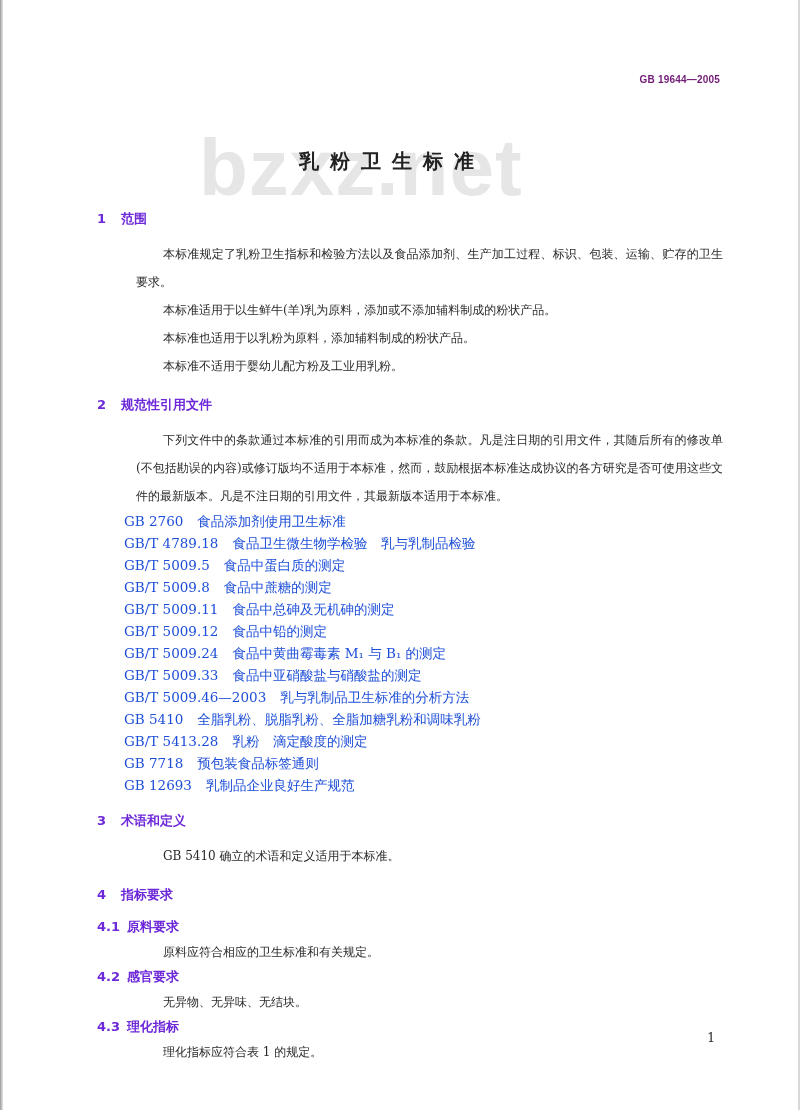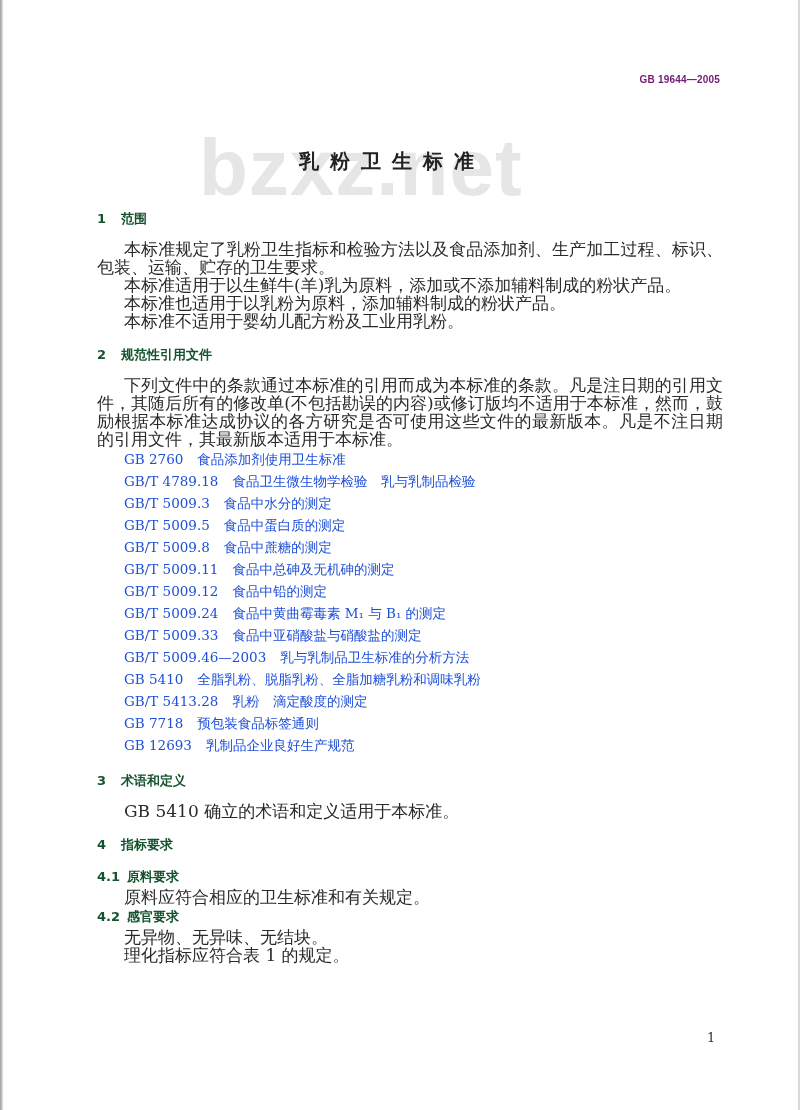--- a/index.html
+++ b/index.html
@@ -28,27 +28,28 @@
     letter-spacing: 1px; line-height: 1; z-index: 0;
   }
   .doc-title {
     position: absolute; left: 0; width: 784px; top: 148px; text-align: center;
     font-family: "DejaVu Sans", "Liberation Sans", sans-serif;
     font-size: 20px; font-weight: bold; letter-spacing: 11px; color: #222; z-index: 1;
   }
   .content { position: absolute; left: 97px; top: 208px; width: 626px; z-index: 1; }
   .sec-head {
     font-family: "DejaVu Sans", "Liberation Sans", sans-serif;
-    font-size: 13px; font-weight: bold; color: #14532d; height: 22px; line-height: 22px;
+    font-size: 13px; font-weight: bold; color: #6d28d9; height: 22px; line-height: 22px;
   }
   .sec-head .num { display: inline-block; width: 24px; }
   .sub-head .num { display: inline-block; width: 30px; }
   .para {
-    font-size: 17px; line-height: 18px; text-indent: 27px; color: #2a2a2a;
+    font-size: 12px; line-height: 28px; text-indent: 27px; color: #2a2a2a;
     text-align: justify;
+    margin-left: 39px;
   }
   .para.noindent { text-indent: 0; padding-left: 27px; }
   .ref-list { padding-left: 27px; }
   .ref-item { font-size: 13.5px; line-height: 22px; height: 22px; white-space: nowrap; color: #1d4ed8; }
   .ref-code { display: inline-block; margin-right: 14px; }
   .gap-s { height: 10px; }
   .gap-m { height: 14px; }
   .page-num {
     position: absolute; left: 707px; top: 1030px; font-size: 13px; color: #333;
   }
@@ -76,21 +77,20 @@
   <div class="gap-m"></div>
 
   <div class="sec-head">
     <span class="num">2</span><span>规范性引用文件</span>
   </div>
   <div class="gap-s"></div>
   <div class="para">下列文件中的条款通过本标准的引用而成为本标准的条款。凡是注日期的引用文件，其随后所有的修改单(不包括勘误的内容)或修订版均不适用于本标准，然而，鼓励根据本标准达成协议的各方研究是否可使用这些文件的最新版本。凡是不注日期的引用文件，其最新版本适用于本标准。</div>
   <div class="ref-list">
     <div class="ref-item"><span class="ref-code">GB 2760</span><span>食品添加剂使用卫生标准</span></div>
     <div class="ref-item"><span class="ref-code">GB/T 4789.18</span><span>食品卫生微生物学检验　乳与乳制品检验</span></div>
-    <div class="ref-item"><span class="ref-code">GB/T 5009.3</span><span>食品中水分的测定</span></div>
     <div class="ref-item"><span class="ref-code">GB/T 5009.5</span><span>食品中蛋白质的测定</span></div>
     <div class="ref-item"><span class="ref-code">GB/T 5009.8</span><span>食品中蔗糖的测定</span></div>
     <div class="ref-item"><span class="ref-code">GB/T 5009.11</span><span>食品中总砷及无机砷的测定</span></div>
     <div class="ref-item"><span class="ref-code">GB/T 5009.12</span><span>食品中铅的测定</span></div>
     <div class="ref-item"><span class="ref-code">GB/T 5009.24</span><span>食品中黄曲霉毒素 M₁ 与 B₁ 的测定</span></div>
     <div class="ref-item"><span class="ref-code">GB/T 5009.33</span><span>食品中亚硝酸盐与硝酸盐的测定</span></div>
     <div class="ref-item"><span class="ref-code">GB/T 5009.46—2003</span><span>乳与乳制品卫生标准的分析方法</span></div>
     <div class="ref-item"><span class="ref-code">GB 5410</span><span>全脂乳粉、脱脂乳粉、全脂加糖乳粉和调味乳粉</span></div>
     <div class="ref-item"><span class="ref-code">GB/T 5413.28</span><span>乳粉　滴定酸度的测定</span></div>
     <div class="ref-item"><span class="ref-code">GB 7718</span><span>预包装食品标签通则</span></div>
@@ -113,16 +113,19 @@
   <div class="sec-head sub-head">
     <span class="num">4.1</span><span>原料要求</span>
   </div>
   <div class="para noindent">原料应符合相应的卫生标准和有关规定。</div>
 
   <div class="sec-head sub-head">
     <span class="num">4.2</span><span>感官要求</span>
   </div>
   <div class="para noindent">无异物、无异味、无结块。</div>
 
+  <div class="sec-head sub-head">
+    <span class="num">4.3</span><span>理化指标</span>
+  </div>
   <div class="para noindent">理化指标应符合表 1 的规定。</div>
 </div>
 
 <div class="page-num">1</div>
 
 </body></html>

